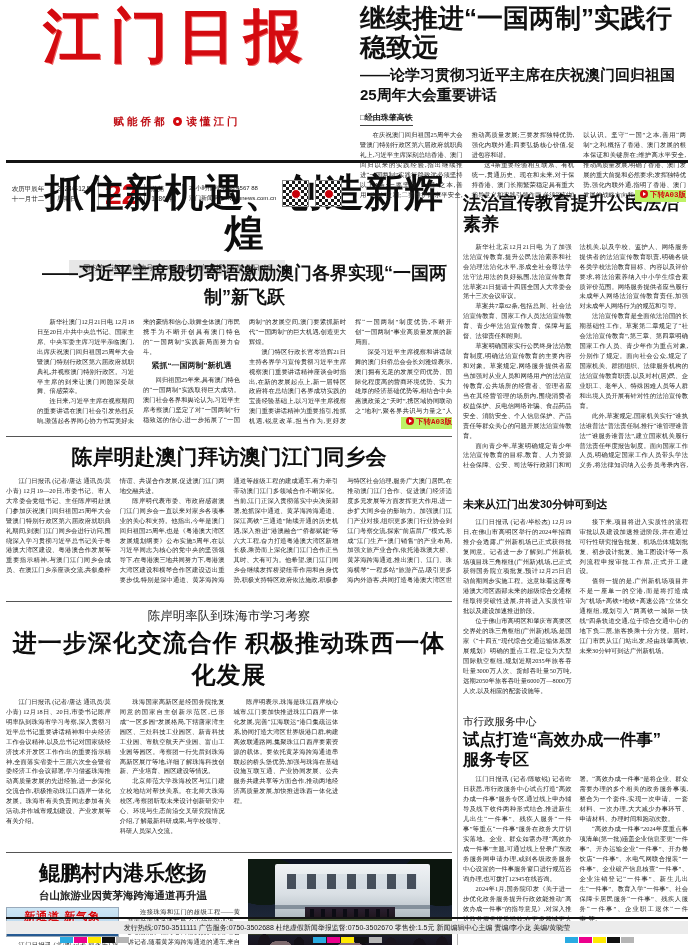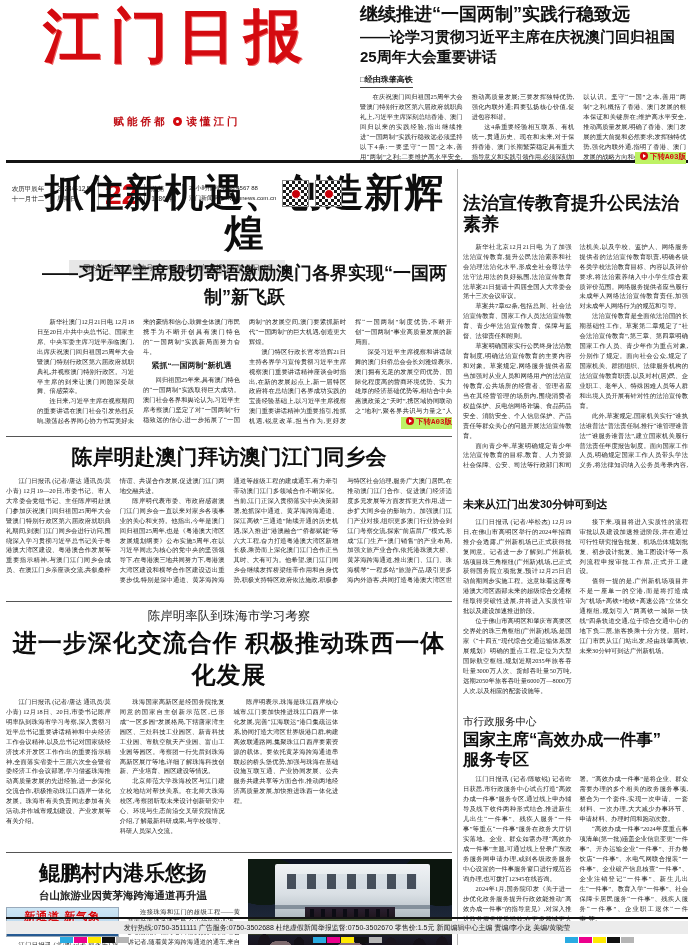--- a/index.html
+++ b/index.html
@@ -19,21 +19,21 @@
   .sep{border-left:1px solid #999;padding-left:6px;margin-left:6px;}
   .day{font-size:30px;font-weight:900;color:#d40a10;line-height:1;font-family:"Liberation Sans",sans-serif;}
   .d-item.small{font-size:6px;text-align:left;}
   .qr{width:25px;height:25px;margin-left:6px;position:relative;
       background:repeating-conic-gradient(#1c1c1c 0% 25%, #ffffff 0% 50%);background-size:6px 6px;border:1px solid #888;}
   .qr::after{content:"";position:absolute;left:8px;top:8px;width:8px;height:8px;border-radius:50%;background:#c8000a;border:1px solid #fff;}
   .pub-bar{background:#e7e7e7;font-size:7px;font-family:"Liberation Sans",sans-serif;color:#333;
            padding:3px 14px;margin-top:7px;white-space:nowrap;}
   
   .lead{flex:1;padding:4px 2px 0 12px;position:relative;}
-  .lead h1{margin:0;font-size:18px;line-height:1.12;font-weight:900;letter-spacing:0;color:#111;
+  .lead h1{margin:0;font-size:26px;line-height:1.12;font-weight:900;letter-spacing:0;color:#111;
            font-family:"Liberation Sans",sans-serif;}
   .lead h2{margin:3px 0 2px 0;font-size:15px;line-height:1.3;font-weight:700;color:#111;
            font-family:"Liberation Sans",sans-serif;}
   .byline{font-size:8px;font-weight:700;border-bottom:1px solid #444;display:inline-block;padding-bottom:2px;margin:2px 0 4px 0;
           font-family:"Liberation Sans",sans-serif;}
   
   .body{position:relative;overflow:hidden;column-gap:9px;column-fill:auto;font-size:6.3px;line-height:1.58;color:#252525;text-align:justify;}
   .body p{margin:0;text-indent:2em;}
   .cols2{column-count:2;}
   .cols3{column-count:3;}
@@ -285,21 +285,21 @@
             <p>位于佛山市高明区和肇庆市高要区交界处的珠三角枢纽(广州新)机场,是国家《“十四五”现代综合交通运输体系发展规划》明确的重点工程,定位为大型国际航空枢纽,规划近期2035年旅客吞吐量3000万人次、货邮吞吐量50万吨,远期2050年旅客吞吐量6000万—8000万人次,以及相应的配套设施等。</p>
             <p>接下来,项目将进入实质性的流程审批以及建设加速推进阶段,并在通过可行性研究报告批复、机场总体规划批复、初步设计批复、施工图设计等一系列流程申报审批工作后,正式开工建设。</p>
             <p>值得一提的是,广州新机场项目并不是一座单一的空港,而是将打造成为“机场+高铁+地铁+高速公路”立体交通枢纽,规划引入“两高铁一城际一快线”四条轨道交通,位于综合交通中心的地下负二层,旅客换乘十分方便。届时,江门市民从江门站出发,经由珠肇高铁,未来30分钟可到达广州新机场。</p>
           </div>
       </article>
 
       <div class="r-gap"></div>
 
       <article class="r-art service">
         <div class="kicker">市行政服务中心</div>
-        <h1><span>国家主席“高效办成一件事”</span><br><span>服务专区</span></h1>
+        <h1><span>试点打造“高效办成一件事”</span><br><span>服务专区</span></h1>
         <div class="body cols2 service-body">
             <p>江门日报讯 (记者/陈敏锐) 记者昨日获悉,市行政服务中心试点打造“高效办成一件事”服务专区,通过线上申办辅导及线下收件两种形式结合,推进新生儿出生“一件事”、残疾人服务“一件事”等重点“一件事”服务在政务大厅切实落地。企业、群众如需办理“高效办成一件事”主题,可通过线上登录广东政务服务网申请办理,或到各级政务服务中心设置的一件事服务窗口进行规范咨询办理,也可拨打12345在线咨询。</p>
             <p>2024年1月,国务院印发《关于进一步优化政务服务提升行政效能推动“高效办成一件事”的指导意见》,对深入推进政务服务提质增效,在更多领域更大范围实现“高效办成一件事”作出部署。“高效办成一件事”是将企业、群众需要办理的多个相关的政务服务事项,整合为一个套件,实现一次申请、一套材料、一次办理,大大减少办事环节、申请材料、办理时间和跑动次数。</p>
             <p>“高效办成一件事”2024年度重点事项清单(第一批)涵盖企业信息变更“一件事”、开办运输企业“一件事”、开办餐饮店“一件事”、水电气网联合报装“一件事”、企业破产信息核查“一件事”、企业注销登记“一件事”、新生儿出生“一件事”、教育入学“一件事”、社会保障卡居民服务“一件事”、残疾人服务“一件事”、企业职工退休“一件事”等。</p>
           </div>
       </article>
 
     </div>
   </div>
 

